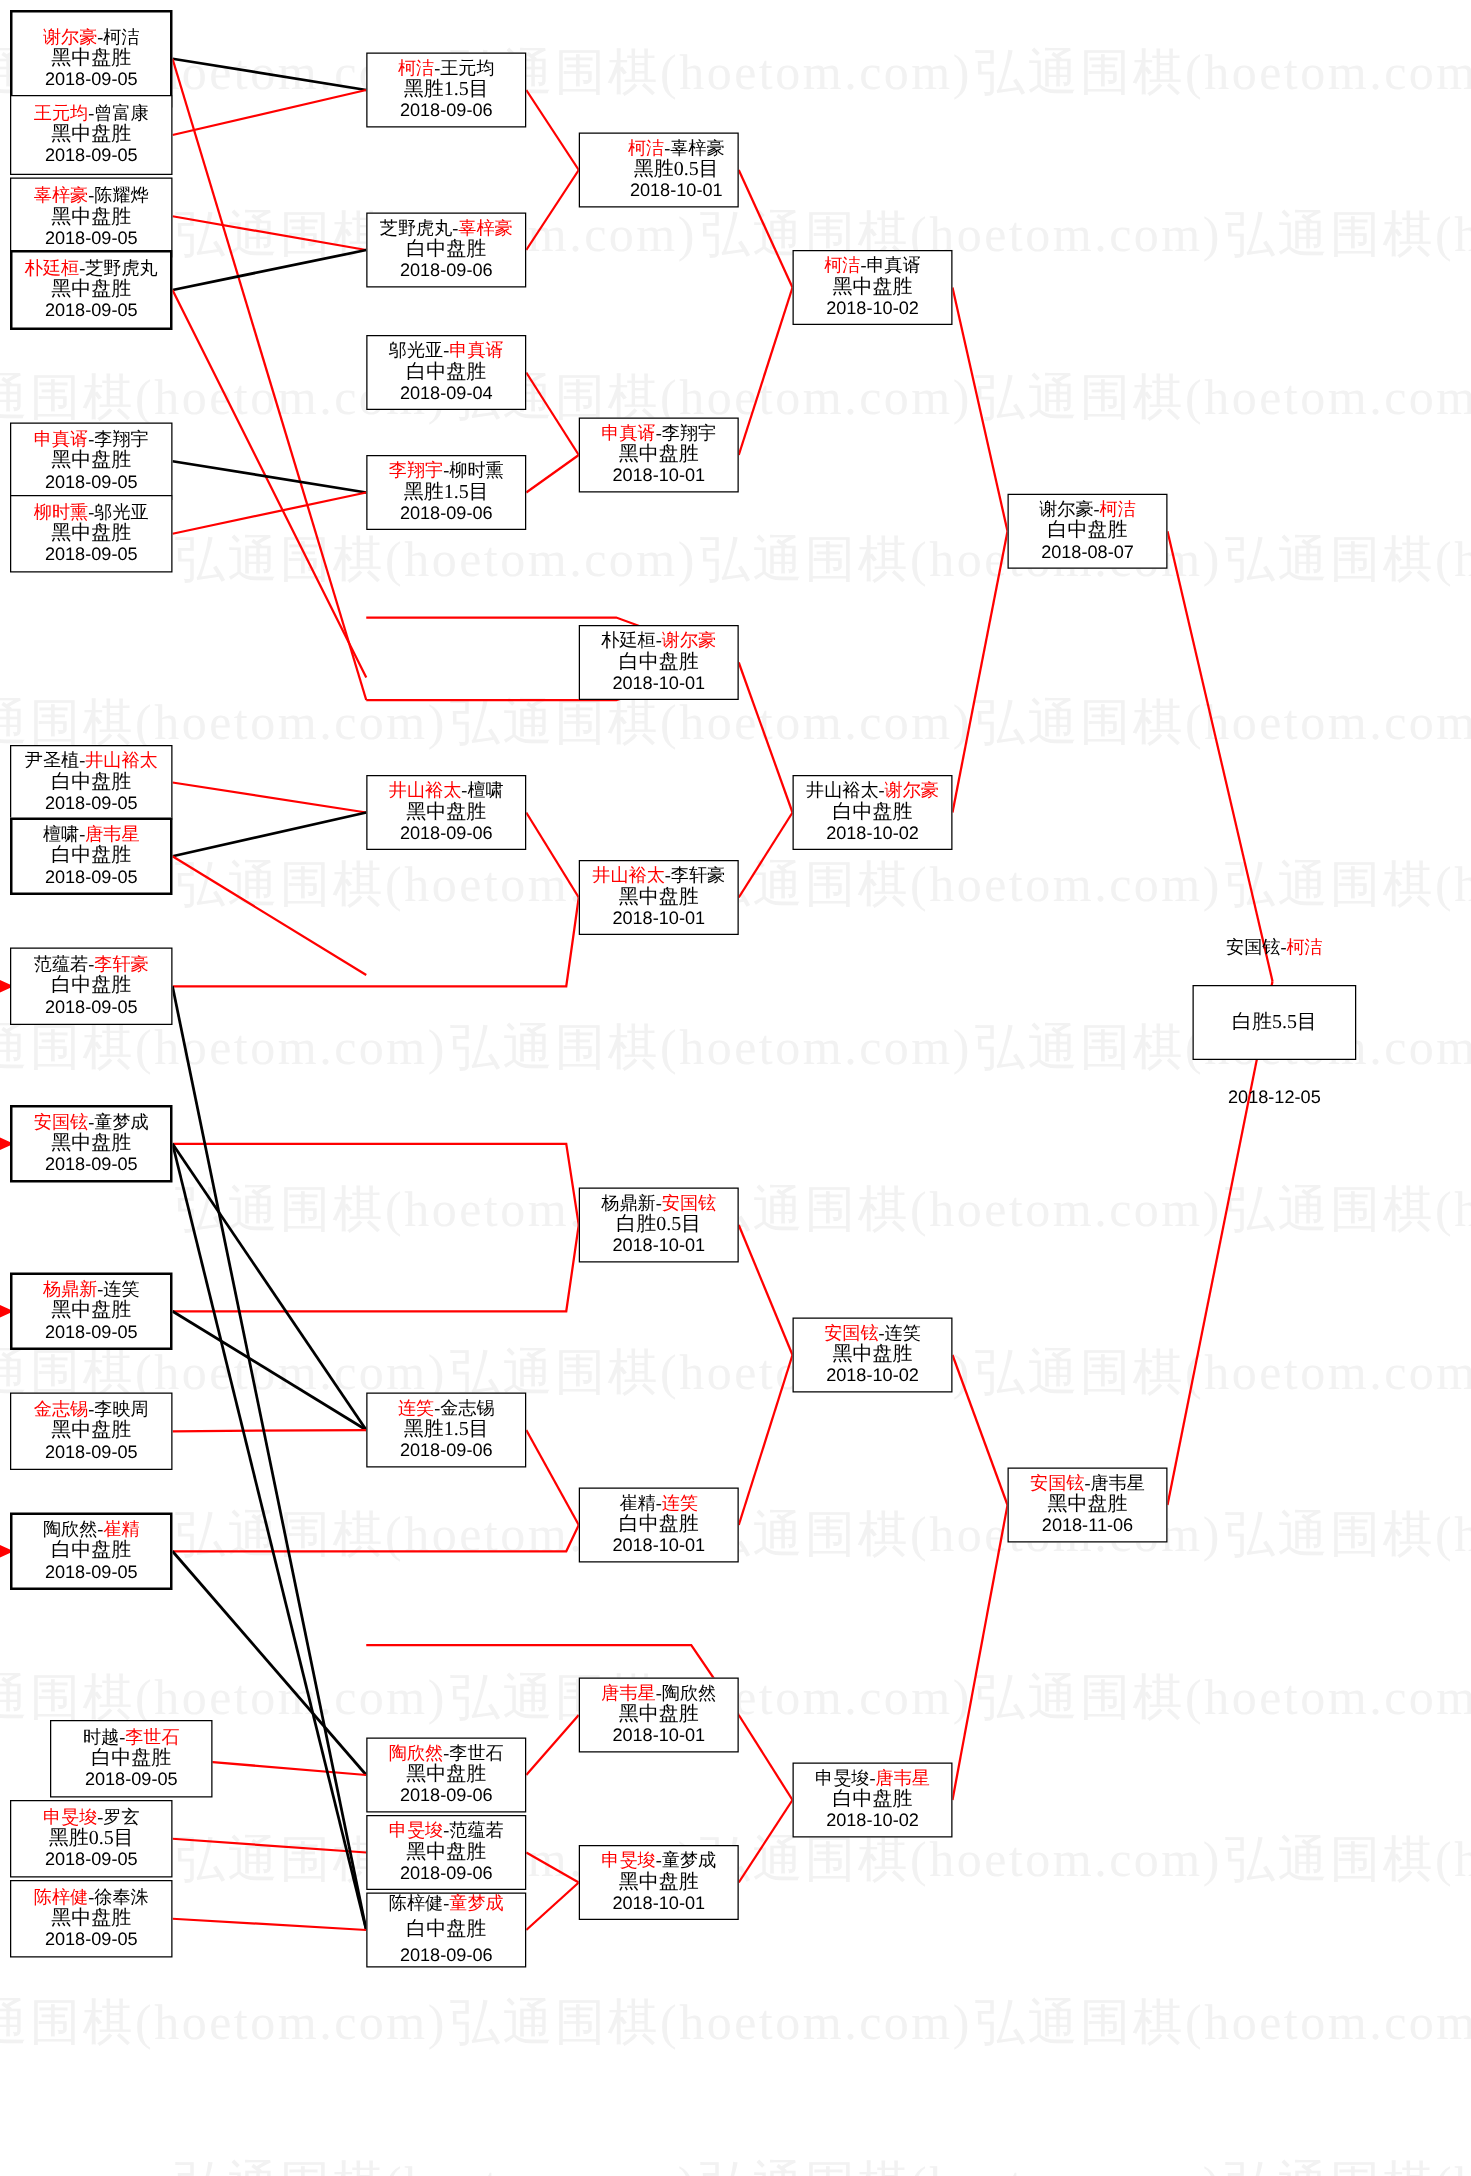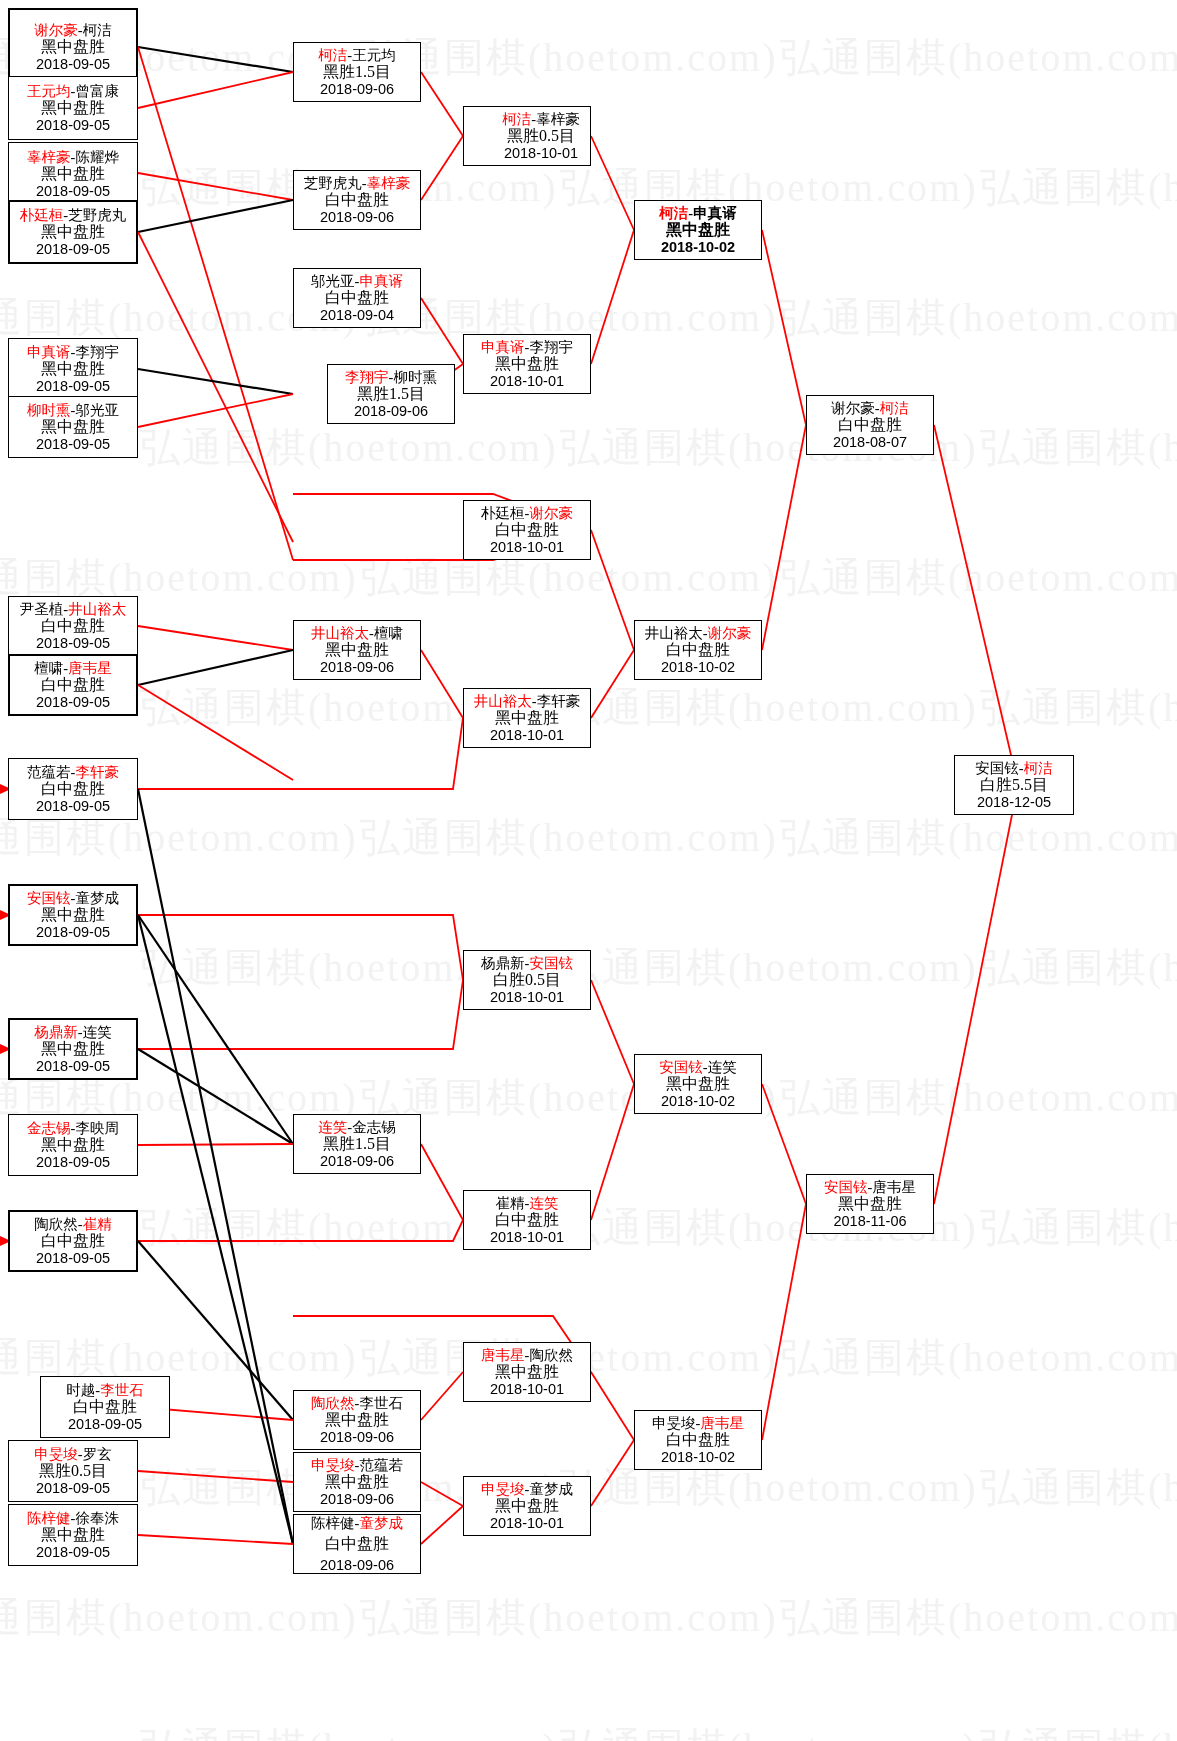--- a/index.html
+++ b/index.html
@@ -222,21 +222,21 @@
       <div class="match thin" style="left: 293px; top: 170px; width: 128px; height: 60px;">
         <div class="m-players"><span class="lose">芝野虎丸</span><span class="dash">-</span><span class="win">辜梓豪</span></div>
         <div class="m-result">白中盘胜</div>
         <div class="m-date">2018-09-06</div>
       </div>
       <div class="match thin" style="left: 293px; top: 268px; width: 128px; height: 60px;">
         <div class="m-players"><span class="lose">邬光亚</span><span class="dash">-</span><span class="win">申真谞</span></div>
         <div class="m-result">白中盘胜</div>
         <div class="m-date">2018-09-04</div>
       </div>
-      <div class="match thin" style="left: 293px; top: 364px; width: 128px; height: 60px; margin-left: 34px;">
+      <div class="match thin" style="left: 293px; top: 364px; width: 128px; height: 60px;">
         <div class="m-players"><span class="win">李翔宇</span><span class="dash">-</span><span class="lose">柳时熏</span></div>
         <div class="m-result">黑胜1.5目</div>
         <div class="m-date">2018-09-06</div>
       </div>
       <div class="match thin" style="left: 293px; top: 620px; width: 128px; height: 60px;">
         <div class="m-players"><span class="win">井山裕太</span><span class="dash">-</span><span class="lose">檀啸</span></div>
         <div class="m-result">黑中盘胜</div>
         <div class="m-date">2018-09-06</div>
       </div>
       <div class="match thin" style="left: 293px; top: 1114px; width: 128px; height: 60px;">
@@ -292,21 +292,21 @@
       <div class="match thin" style="left: 463px; top: 1342px; width: 128px; height: 60px;">
         <div class="m-players"><span class="win">唐韦星</span><span class="dash">-</span><span class="lose">陶欣然</span></div>
         <div class="m-result">黑中盘胜</div>
         <div class="m-date">2018-10-01</div>
       </div>
       <div class="match thin" style="left: 463px; top: 1476px; width: 128px; height: 60px;">
         <div class="m-players"><span class="win">申旻埈</span><span class="dash">-</span><span class="lose">童梦成</span></div>
         <div class="m-result">黑中盘胜</div>
         <div class="m-date">2018-10-01</div>
       </div>
-      <div class="match thin" style="left: 634px; top: 200px; width: 128px; height: 60px; font-weight: bold;">
+      <div class="match thin" style="left: 634px; top: 200px; width: 128px; height: 60px;">
         <div class="m-players"><span class="win">柯洁</span><span class="dash">-</span><span class="lose">申真谞</span></div>
         <div class="m-result">黑中盘胜</div>
         <div class="m-date">2018-10-02</div>
       </div>
       <div class="match thin" style="left: 634px; top: 620px; width: 128px; height: 60px;">
         <div class="m-players"><span class="lose">井山裕太</span><span class="dash">-</span><span class="win">谢尔豪</span></div>
         <div class="m-result">白中盘胜</div>
         <div class="m-date">2018-10-02</div>
       </div>
       <div class="match thin" style="left: 634px; top: 1054px; width: 128px; height: 60px;">
@@ -322,20 +322,20 @@
       <div class="match thin" style="left: 806px; top: 395px; width: 128px; height: 60px;">
         <div class="m-players"><span class="lose">谢尔豪</span><span class="dash">-</span><span class="win">柯洁</span></div>
         <div class="m-result">白中盘胜</div>
         <div class="m-date">2018-08-07</div>
       </div>
       <div class="match thin" style="left: 806px; top: 1174px; width: 128px; height: 60px;">
         <div class="m-players"><span class="win">安国铉</span><span class="dash">-</span><span class="lose">唐韦星</span></div>
         <div class="m-result">黑中盘胜</div>
         <div class="m-date">2018-11-06</div>
       </div>
-      <div class="match thin" style="left: 954px; top: 755px; width: 120px; height: 60px;">
+      <div class="match thin" style="left: 954px; top: 788px; width: 131px; height: 60px; gap: 43px;">
         <div class="m-players"><span class="lose">安国铉</span><span class="dash">-</span><span class="win">柯洁</span></div>
         <div class="m-result">白胜5.5目</div>
         <div class="m-date">2018-12-05</div>
       </div>
     </div>
 
 </div>
 
 </body></html>

